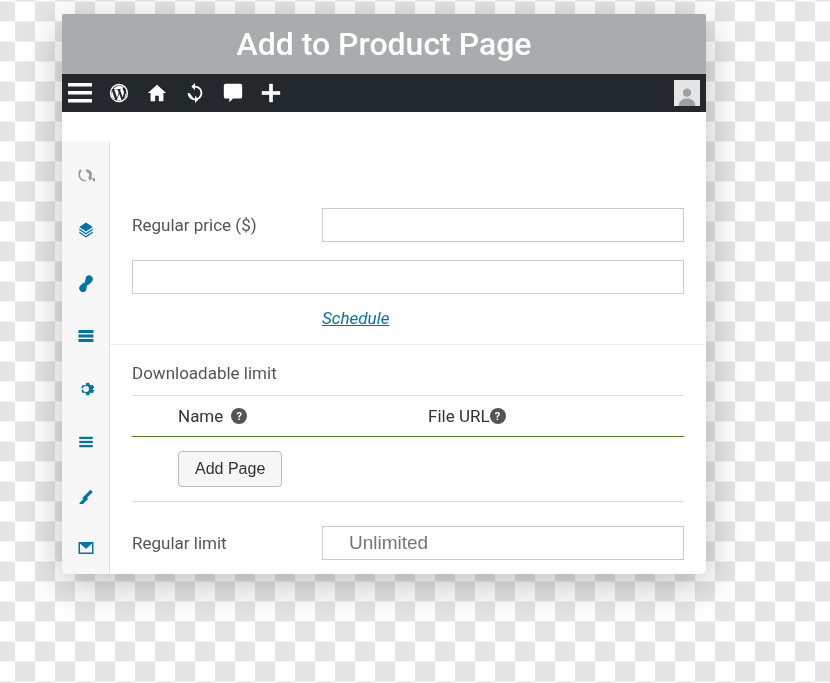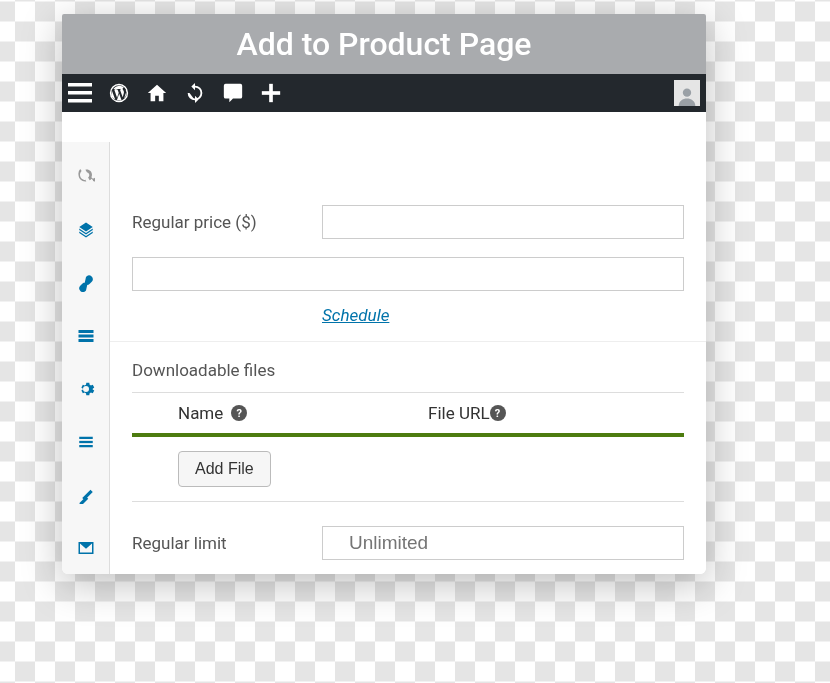--- a/index.html
+++ b/index.html
@@ -89,21 +89,21 @@
       margin-bottom: 16px;
       display: inline-block;
       cursor: pointer;
     }
     .section-title { color: #555; font-size: 17px; padding: 18px 22px 12px; }
     .table-header {
       display: flex;
       padding: 10px 18px 10px 46px;
       margin: 0 22px;
       border-top: 1px solid #ddd;
-      border-bottom: 4px solid #4d7c0f;
+      border-bottom: 1px solid #4d7c0f;
       color: #333;
       font-size: 17px;
     }
     .th-name { width: 250px; display: flex; align-items: center; gap: 8px; }
     .th-url { display: flex; align-items: center; }
     .help-icon {
       width: 16px; height: 16px; border-radius: 50%;
       background: #555; color: #fff;
       display: inline-flex; align-items: center; justify-content: center;
       font-size: 11px; font-weight: bold;
@@ -226,33 +226,33 @@
       <div class="field-row">
         <span class="field-label">Regular price ($)</span>
         <input class="field-input" type="text" value="" style="">
       </div>
       <div class="field-row" style="padding-top:4px;">
         <input class="field-input" type="text" value="" style="">
       </div>
       <a class="schedule-link">Schedule</a>
       
       <div class="divider-top">
-        <div class="section-title">Downloadable files</div>
+        <div class="section-title">Downloadable limit</div>
         <div class="table-header">
           <div class="th-name">
             <span>Name</span>
             <span class="help-icon">?</span>
           </div>
           <div class="th-url">
             <span>File URL</span>
             <span class="help-icon">?</span>
           </div>
         </div>
         <div class="add-file-row">
-          <button class="btn">Add File</button>
+          <button class="btn">Add Page</button>
         </div>
       </div>
       
       <div class="field-row" style="padding-top:24px;">
         <span class="field-label">Regular limit</span>
         <input class="field-input" type="text" style="font-size: 19px;" placeholder="Unlimited">
       </div>
     </div>
   </div>
 </div>

